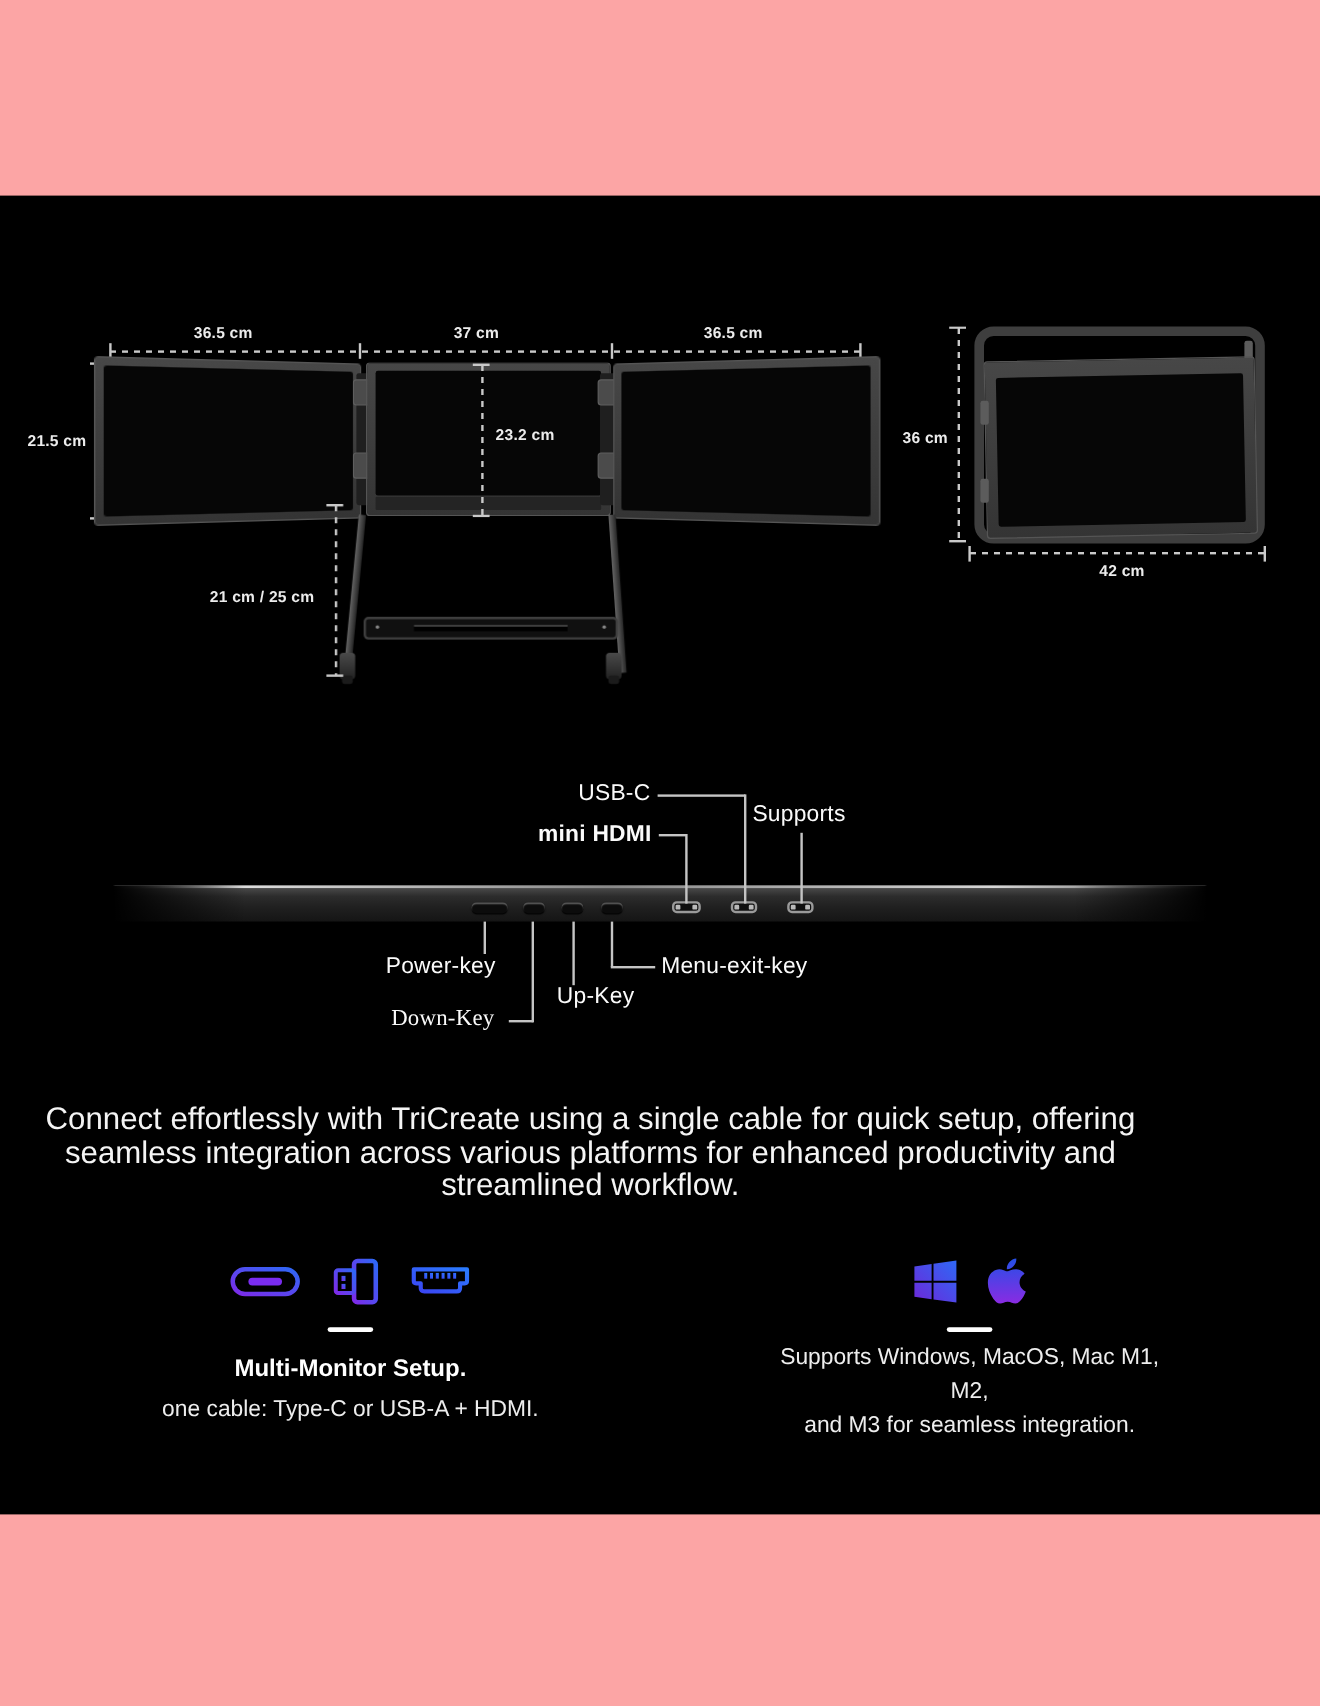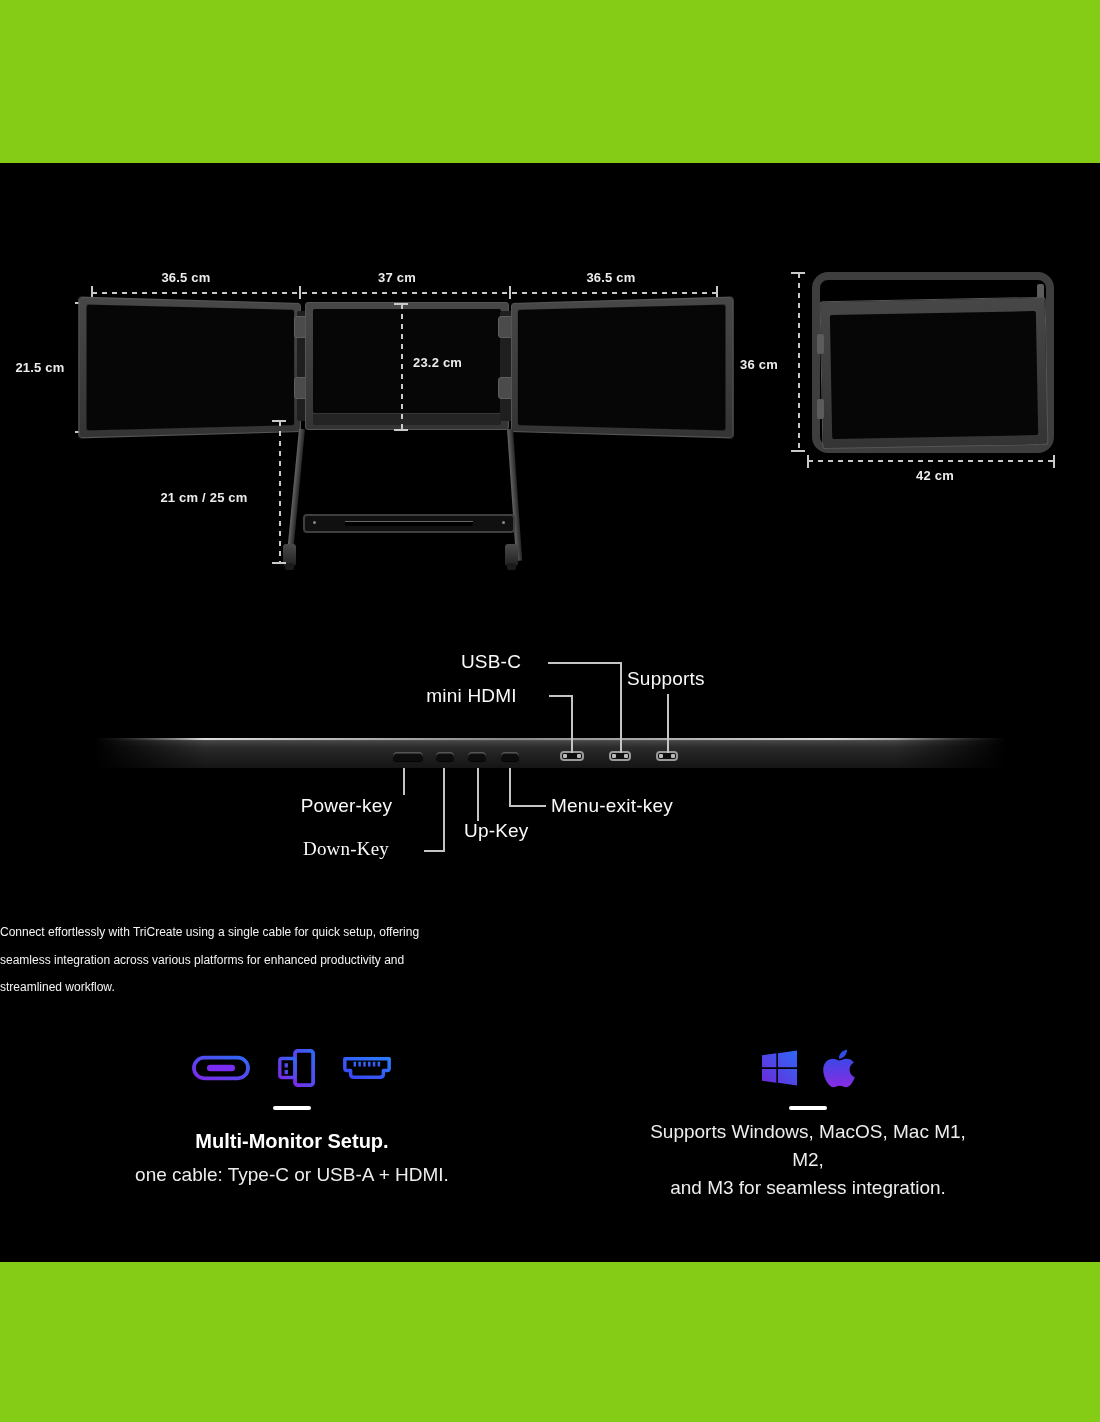--- a/index.html
+++ b/index.html
@@ -1,25 +1,25 @@
 <!DOCTYPE html>
 <html><head>
 <meta charset="utf-8">
 <style>
   html,body{margin:0;padding:0;background:#fff;}
-  #app{position:relative;width:1100px;height:1422px;background:#84cc16;overflow:hidden;
+  #app{position:relative;width:1100px;height:1422px;background:#fca5a5;overflow:hidden;
        font-family:"Liberation Sans",sans-serif;}
   .canvas{position:absolute;left:0;top:163px;width:1100px;height:1099px;background:#000;}
   
   .dash-h{position:absolute;height:2px;background:repeating-linear-gradient(90deg,#c9c9c9 0 5px,transparent 5px 10px);}
   .dash-v{position:absolute;width:2px;background:repeating-linear-gradient(180deg,#c9c9c9 0 5px,transparent 5px 10px);}
   .tick-v{position:absolute;width:2px;height:13px;background:#c9c9c9;}
   .tick-h{position:absolute;width:14px;height:2px;background:#c9c9c9;}
   .dim{position:absolute;color:#ececec;font-size:13px;font-weight:bold;letter-spacing:.2px;}
-  .tc{text-align:center}.tr{text-align:center}
+  .tc{text-align:center}.tr{text-align:right}
   
   .monitor{position:absolute;background:linear-gradient(180deg,#474747,#343434);border:1px solid #555;border-radius:3px;}
   .screen{position:absolute;inset:6px;background:#060606;border-radius:2px;}
   .hinge{position:absolute;width:14px;height:110px;background:#1f1f1f;border-radius:2px;}
   .hinge-tab{position:absolute;width:18px;height:20px;background:#4b4b4b;border:1px solid #5e5e5e;border-radius:3px;}
   .leg{position:absolute;width:6px;height:132px;background:linear-gradient(90deg,#646464,#262626);transform-origin:top center;}
   .foot{position:absolute;width:13px;height:22px;background:linear-gradient(180deg,#4a4a4a,#222);border-radius:3px;}
   .wheel{position:absolute;width:9px;height:7px;background:#1b1b1b;border-radius:2px;}
   
   .side-frame{position:absolute;left:812px;top:272px;width:242px;height:181px;border:8px solid #3e3e3e;border-radius:16px;background:transparent;box-sizing:border-box;}
@@ -36,22 +36,22 @@
   .btn-key{position:absolute;height:9px;background:#0c0c0c;border-radius:4px;
     box-shadow:inset 0 1.5px 1px rgba(255,255,255,.32),0 1px 1px rgba(0,0,0,.9);}
   .port{position:absolute;height:10px;background:#0f0f0f;border:2px solid #9a9a9a;border-radius:4px;box-sizing:border-box;}
   .port::before,.port::after{content:"";position:absolute;top:50%;margin-top:-2px;width:4px;height:4px;background:#b9b9b9;border-radius:1px;}
   .port::before{left:1px}.port::after{right:1px}
   
   .callout{position:absolute;color:#fafafa;font-size:19px;letter-spacing:.2px;}
   .lead-h{position:absolute;height:1.5px;background:#c4c4c4;}
   .lead-v{position:absolute;width:1.5px;background:#c4c4c4;}
   
-  .desc{position:absolute;left:0;top:919px;width:984px;color:#f4f4f4;
-        font-size:12px;line-height:27.5px;}
+  .desc{position:absolute;left:0;top:919px;width:984px;text-align:center;color:#f4f4f4;
+        font-size:26px;line-height:27.5px;}
   
   .feat{position:absolute;top:1046px;text-align:center;}
   .feat-left{left:92px;width:400px;}
   .feat-right{left:633px;width:350px;}
   .icon-row{display:flex;justify-content:center;align-items:center;gap:24px;height:48px;}
   .divider{width:38px;height:3.5px;background:#fff;margin:12px auto 0;border-radius:2px;}
   .feat-title{margin-top:20px;font-size:20px;font-weight:bold;color:#fff;}
   .feat-body{margin-top:8px;font-size:19px;line-height:28px;color:#ededed;}
 </style>
 </head>
@@ -158,21 +158,21 @@
 
       <div class="lead-v" style="left:403px;top:768px;height:27px;"></div>
       <div class="lead-v" style="left:443px;top:768px;height:84px;"></div>
       <div class="lead-h" style="left:424px;top:850px;width:20px;"></div>
       <div class="lead-v" style="left:477px;top:768px;height:53px;"></div>
       <div class="lead-v" style="left:509px;top:768px;height:38px;"></div>
       <div class="lead-h" style="left:509px;top:805px;width:37px;"></div>
 
       <div class="callout tr" style="left:440px;top:651px;width:102px;">USB-C</div>
       <div class="callout" style="left:627px;top:668px;">Supports</div>
-      <div class="callout tr" style="left:400px;top:685px;width:143px;">mini HDMI</div>
+      <div class="callout tr" style="left:400px;top:685px;width:143px;font-weight:bold;">mini HDMI</div>
       <div class="callout tr" style="left:280px;top:795px;width:133px;">Power-key</div>
       <div class="callout tr" style="left:280px;top:838px;width:132px;font-family:Liberation Serif, serif;">Down-Key</div>
       <div class="callout" style="left:464px;top:820px;">Up-Key</div>
       <div class="callout" style="left:551px;top:795px;">Menu-exit-key</div>
 
       <div class="desc">
         <div>Connect effortlessly with TriCreate using a single cable for quick setup, offering</div>
         <div>seamless integration across various platforms for enhanced productivity and</div>
         <div>streamlined workflow.</div>
       </div>

